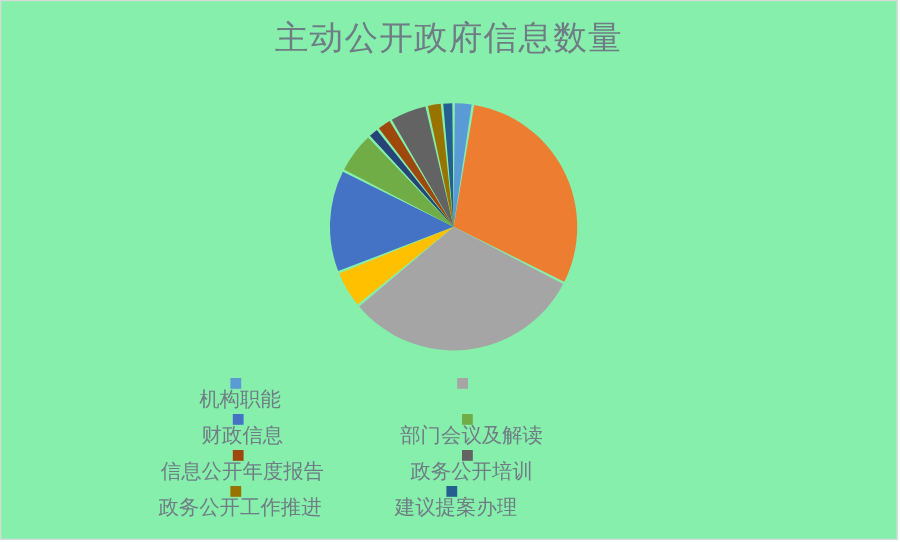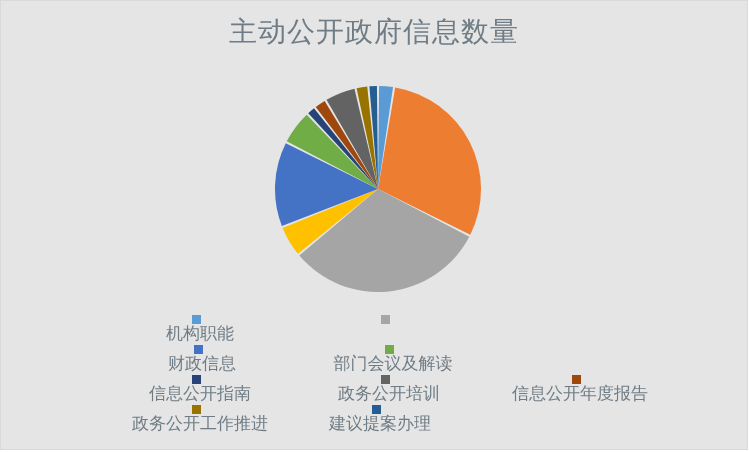--- a/index.html
+++ b/index.html
@@ -9,21 +9,21 @@
   }
   body {
     width: 750px;
     height: 452px;
     font-family: "Liberation Sans", "DejaVu Sans", sans-serif;
   }
   #chart-card {
     position: relative;
     width: 748px;
     height: 450px;
-    background: #e5e5e5;
+    background: #86efac;
     border: 1px solid #d9d9d9;
     box-sizing: border-box;
     overflow: hidden;
   }
   #chart-title {
     position: absolute;
     top: 14px;
     left: 0;
     width: 100%;
     text-align: center;
@@ -142,31 +142,27 @@
         <div class="legend-item col2">
           <span class="legend-swatch" style="background: rgb(68, 114, 196);"></span>
           <span class="legend-label">财政信息</span>
         </div>
         <div class="legend-item col3">
           <span class="legend-swatch" style="background: rgb(112, 173, 71);"></span>
           <span class="legend-label">部门会议及解读</span>
         </div>
       </div>
       <div class="legend-row">
-        <div class="legend-item col1">
-          <span class="legend-swatch" style="background: rgb(38, 68, 120);"></span>
-          <span class="legend-label">信息公开指南</span>
+        <div class="legend-item col2">
+          <span class="legend-swatch" style="background: rgb(158, 72, 14);"></span>
+          <span class="legend-label">信息公开年度报告</span>
         </div>
         <div class="legend-item col3">
           <span class="legend-swatch" style="background: rgb(99, 99, 99);"></span>
           <span class="legend-label">政务公开培训</span>
-        </div>
-        <div class="legend-item col2">
-          <span class="legend-swatch" style="background: rgb(158, 72, 14);"></span>
-          <span class="legend-label">信息公开年度报告</span>
         </div>
       </div>
       <div class="legend-row">
         <div class="legend-item col1">
           <span class="legend-swatch" style="background: rgb(153, 115, 0);"></span>
           <span class="legend-label">政务公开工作推进</span>
         </div>
         <div class="legend-item col2">
           <span class="legend-swatch" style="background: rgb(37, 94, 145);"></span>
           <span class="legend-label">建议提案办理</span>

